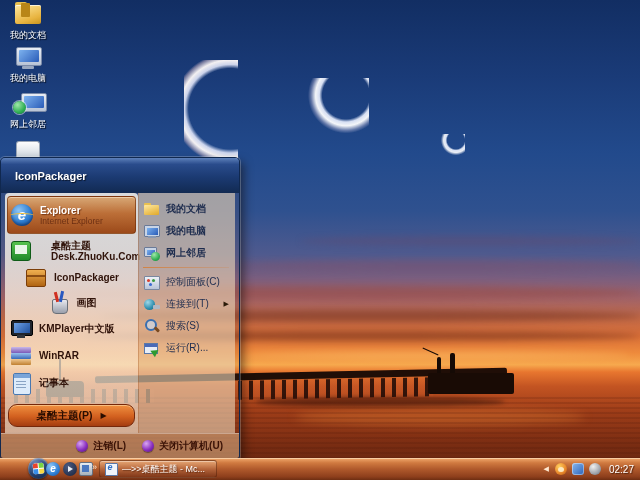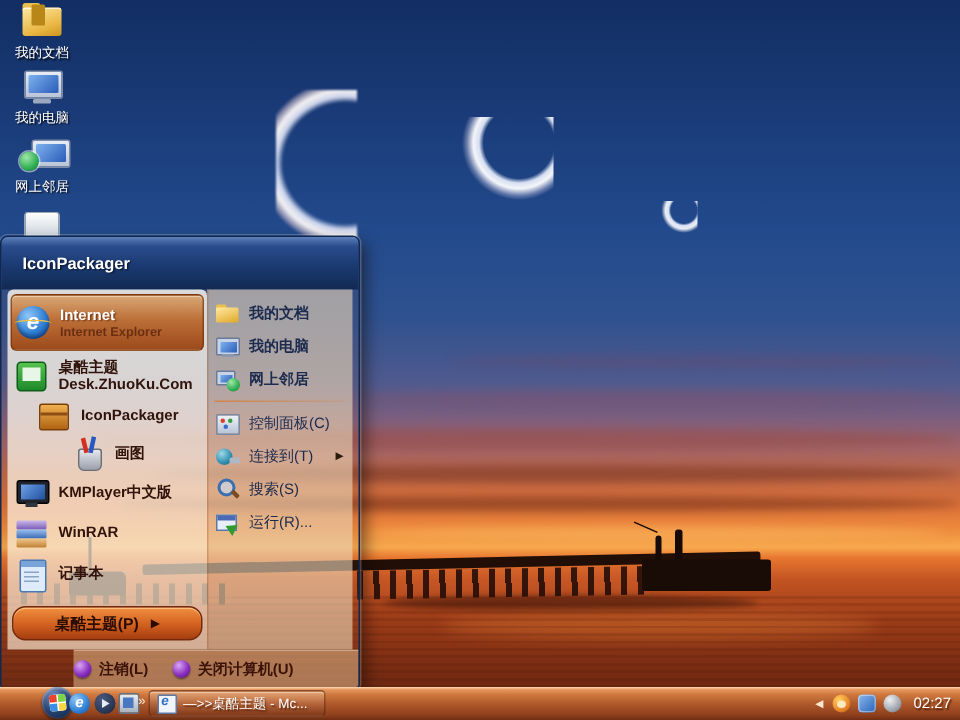--- a/index.html
+++ b/index.html
@@ -68,45 +68,45 @@
     background:linear-gradient(180deg,#5d80ba 0%,#2a4c8c 18%,#1b3a72 55%,#122a52 100%);}
   .menu-header .uname{color:#fff;font-size:11px;font-weight:bold;text-shadow:1px 1px 1px rgba(0,0,0,.6);}
   .menu-body{flex:1;display:flex;padding:0 4px;min-height:0;}
   .col-left{width:133px;display:flex;flex-direction:column;border-radius:4px 4px 0 0;
     background:linear-gradient(rgba(255,250,240,.82), rgba(250,236,214,.66));padding:2px;box-sizing:border-box;}
   .col-right{flex:1;background:rgba(238,216,186,.60);border-left:1px solid rgba(160,90,40,.35);
     padding:5px 2px 0 4px;box-sizing:border-box;}
   .mi{display:flex;align-items:center;cursor:pointer;}
   .mi-left{padding:1px 2px;}
   .mi-left .txt{font-size:10px;font-weight:bold;color:#30130a;line-height:11px;}
-  .mi-left .sub{font-size:8.5px;font-weight:bold;color:rgba(80,30,10,.75);line-height:10px;}
+  .mi-left .sub{font-size:8.5px;font-weight:normal;color:rgba(80,30,10,.75);line-height:10px;}
   .ico24{width:24px;height:24px;flex:0 0 24px;margin-right:6px;position:relative;}
   .internet-item{height:34px;flex:0 0 34px;border-radius:4px;margin:1px 0 2px;
     background:linear-gradient(180deg,#d8a876,#bc6f38 45%,#9c4a1a);border:1px solid rgba(110,45,8,.65);
     box-shadow:inset 0 1px 0 rgba(255,235,210,.55);}
   .internet-item .txt{color:#fff;text-shadow:1px 1px 1px rgba(90,30,0,.7);}
   .internet-item .sub{color:rgba(70,20,5,.65);}
-  .row-h27{height:27px;flex:0 0 27px;}
+  .row-h27{height:27px;flex:0 0 27px;gap:12px;}
   .row-h23{height:23px;flex:0 0 23px;justify-content:center;}
   .row-h25{height:25px;flex:0 0 25px;}
   .menu-spacer{flex:1;}
   .all-programs{height:21px;flex:0 0 21px;margin:2px 1px 4px;border-radius:9px;
     display:flex;align-items:center;justify-content:center;gap:8px;cursor:pointer;
     background:linear-gradient(180deg,#f09040 0%,#d2601f 55%,#a43d10 100%);
     border:1px solid #76280a;box-shadow:inset 0 1px 0 rgba(255,220,170,.6);}
   .all-programs .txt{font-size:10.5px;font-weight:bold;color:#2a0d00;}
   .all-programs .arr{font-size:8px;color:#2a0d00;}
   .rmi{display:flex;align-items:center;height:22px;cursor:pointer;}
   .rmi .txt{font-size:10px;color:#1d2c4e;}
   .rmi.bold .txt{font-weight:bold;}
   .ico18{width:18px;height:18px;flex:0 0 18px;margin-right:5px;position:relative;}
   .rsep{height:1px;background:linear-gradient(90deg,rgba(212,128,60,.9),rgba(212,128,60,.2));margin:3px 4px 3px 0;}
   .rmi .sub-arr{margin-left:auto;padding-right:4px;font-size:7px;color:#2a1a08;}
-  .logoff-row{flex:0 0 25px;display:flex;align-items:center;justify-content:flex-start;gap:16px;
-    padding-right:16px;background:rgba(222,182,138,.55);box-shadow:inset 0 1px 0 rgba(255,255,255,.35);margin-left:48px;}
+  .logoff-row{flex:0 0 25px;display:flex;align-items:center;justify-content:flex-end;gap:16px;
+    padding-right:16px;background:rgba(222,182,138,.55);box-shadow:inset 0 1px 0 rgba(255,255,255,.35);}
   .lo-item{display:flex;align-items:center;gap:5px;cursor:pointer;}
   .lo-item .txt{font-size:10px;font-weight:bold;color:#3a1206;}
   .orb-purple{width:12px;height:12px;border-radius:50%;
     background:radial-gradient(circle at 35% 30%,#d9a6f2,#8a2fc0 55%,#4a0f70);box-shadow:0 1px 1px rgba(0,0,0,.4);}
   
   .ie-ball{position:absolute;inset:1px;border-radius:50%;
     background:radial-gradient(circle at 35% 30%,#8fc6f5,#2f7fd4 55%,#144f9c);
     color:#fff;font-style:italic;font-weight:bold;font-size:15px;line-height:22px;text-align:center;
     box-shadow:inset 0 -2px 3px rgba(0,0,30,.4);}
   .ie-ball::after{content:"";position:absolute;left:-1px;right:-1px;top:9px;height:4px;border-radius:50%;
@@ -264,21 +264,21 @@
       <span class="uname">IconPackager</span>
     </div>
     <div class="menu-body">
       <div class="col-left">
 
         <div class="mi mi-left internet-item">
           <span class="ico24">
               <span class="ie-ball">e</span>
             </span>
           <span>
-            <div class="txt">Internet</div>
+            <div class="txt">Explorer</div>
             <div class="sub">Internet Explorer</div>
           </span>
         </div>
 
         <div class="mi mi-left row-h27">
           <span class="ico24">
               <span class="zhuoku"></span>
             </span>
           <span>
             <div class="txt">桌酷主题</div>

